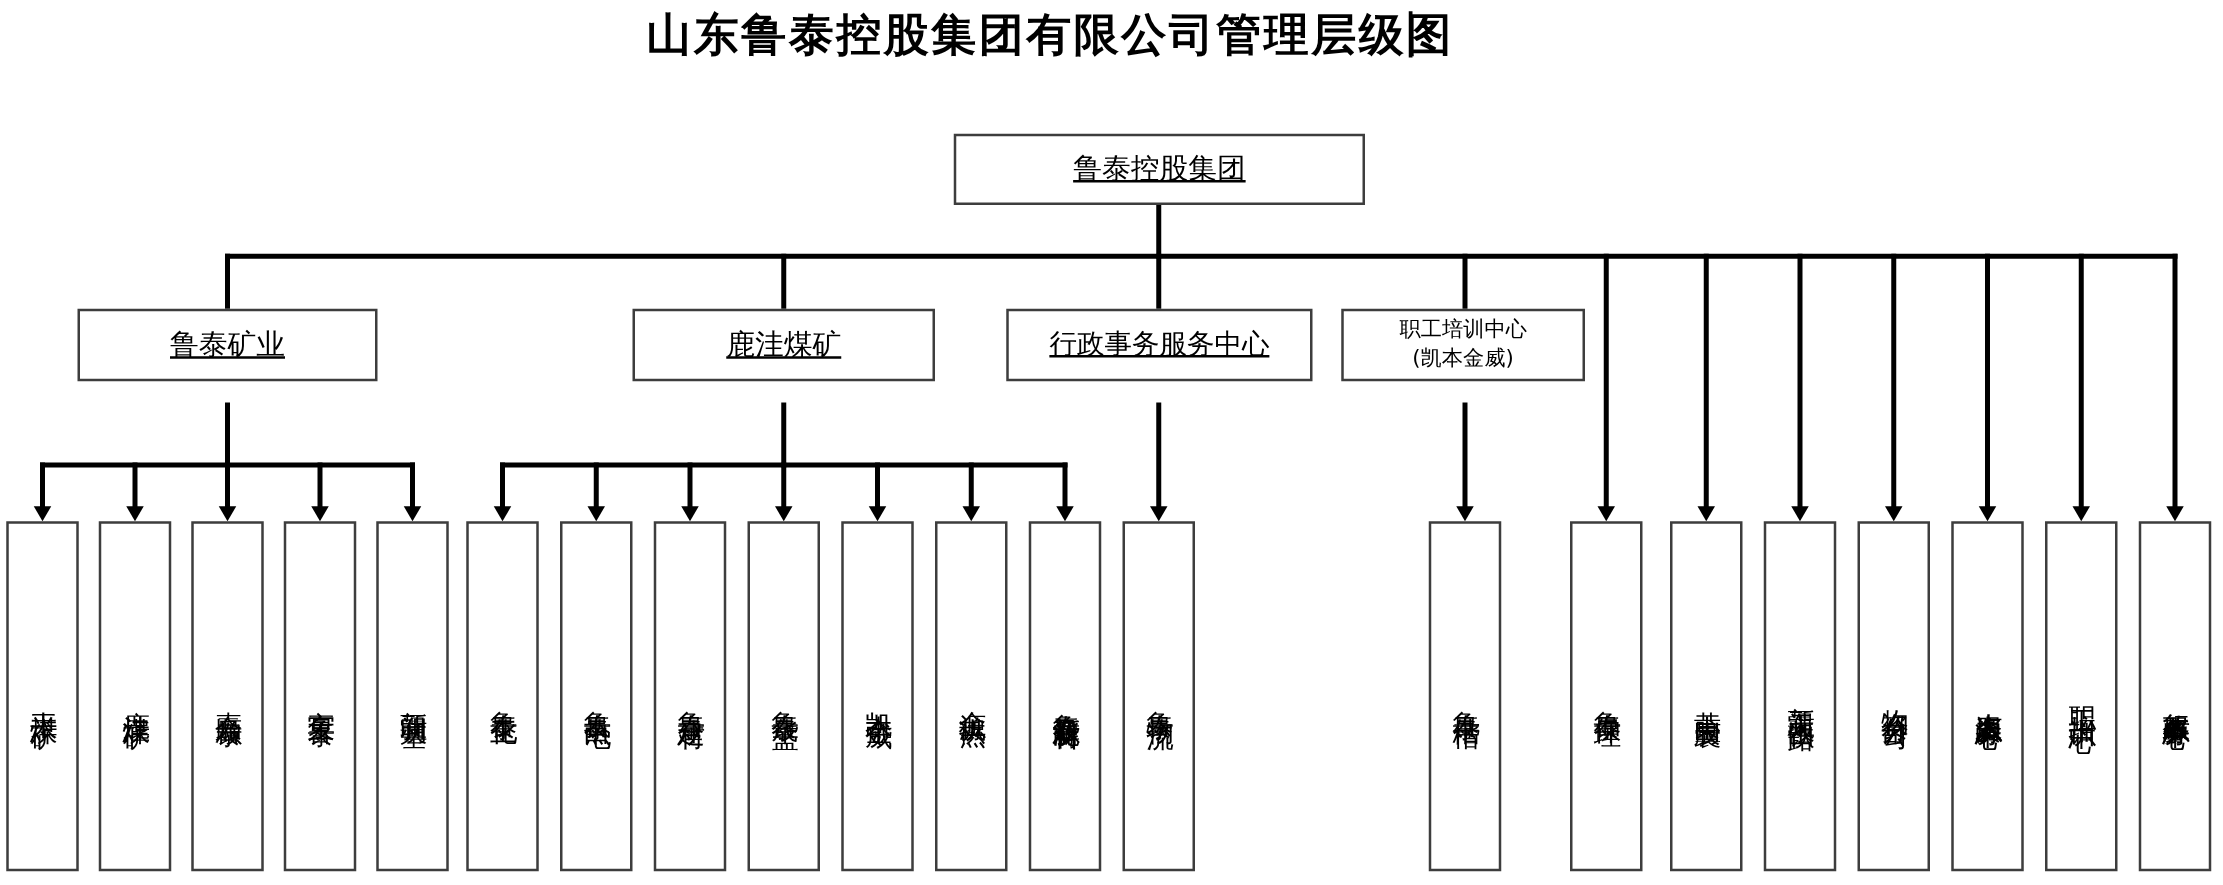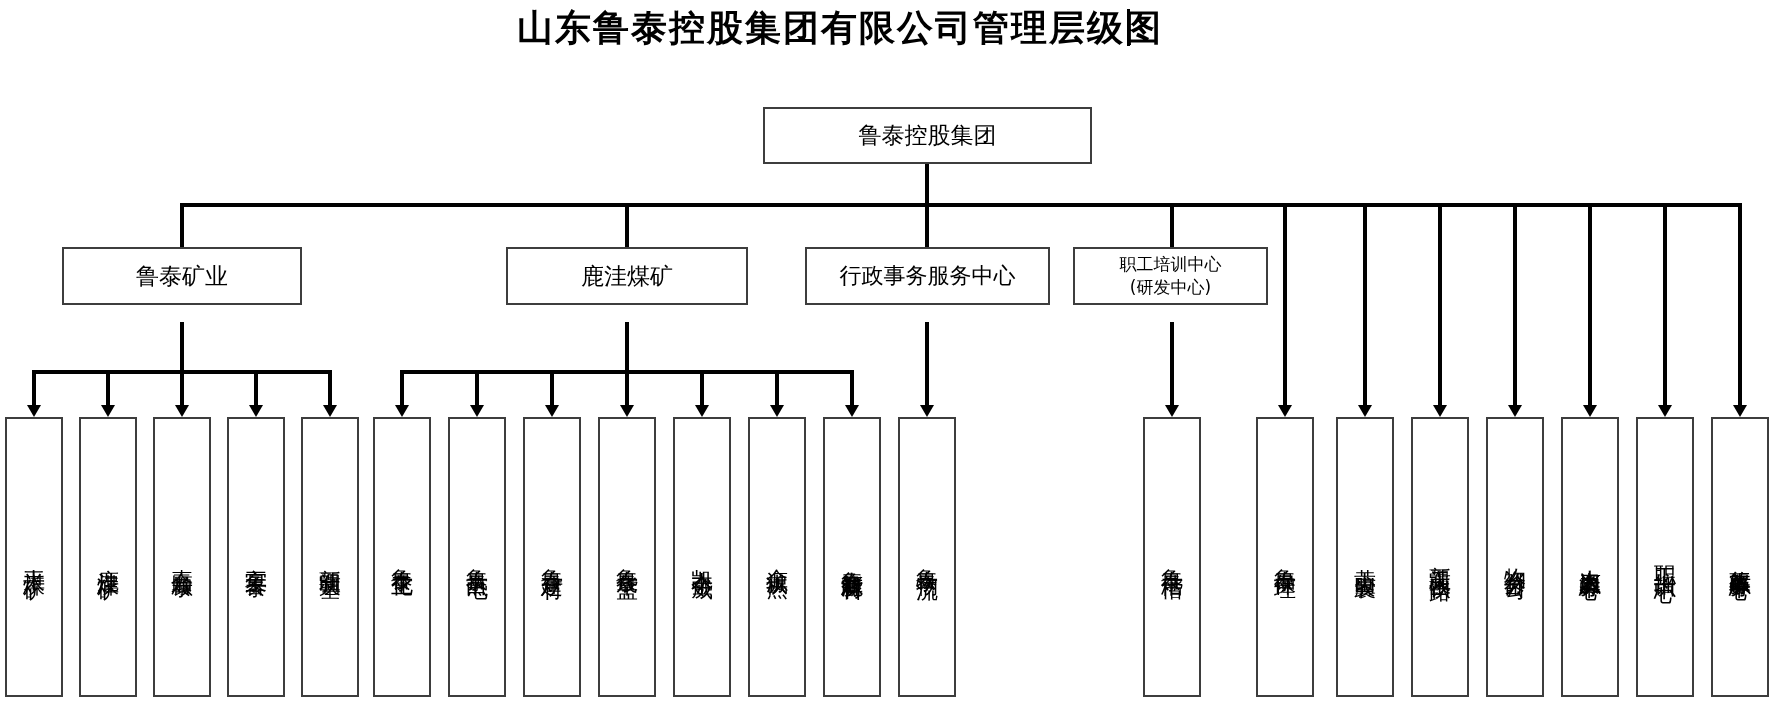--- a/index.html
+++ b/index.html
@@ -3,21 +3,21 @@
 <meta charset="utf-8">
 <style>
   html,body{margin:0;padding:0;background:#ffffff;}
   #canvas{position:relative;width:1778px;height:708px;background:#ffffff;overflow:hidden;
           font-family:"DejaVu Sans","Liberation Sans",sans-serif;}
   #title{position:absolute;left:517px;top:4px;font-family:"DejaVu Serif","Liberation Serif",serif;
          font-weight:bold;font-size:36px;letter-spacing:2px;color:#000000;white-space:nowrap;}
   #cursor{position:absolute;left:1127px;top:9px;width:3px;height:37px;background:#000;}
   .node{position:absolute;border:2px solid #3d3d3d;background:#fff;box-sizing:border-box;
         display:flex;align-items:center;justify-content:center;color:#000;text-align:center;}
-  .h-node{font-size:23px;line-height:1.15;}
+  .h-node{font-size:23px;line-height:1.15;text-decoration:underline;}
   .root{left:763px;top:107px;width:329px;height:57px;}
   .l2{top:247px;height:58px;}
   .l2.mining{left:62px;width:240px;}
   .l2.chem{left:506px;width:242px;}
   .l2.supply{left:805px;width:245px;font-size:22px;}
   .l2.research{left:1073px;width:195px;font-size:17px;flex-direction:column;line-height:1.35;}
   .v-node{top:417px;width:58px;height:280px;}
   .v-node span{writing-mode:vertical-rl;text-orientation:upright;font-size:22px;letter-spacing:3px;}
   svg{position:absolute;left:0;top:0;}
   .ln{stroke:#000;stroke-width:4;}
@@ -106,21 +106,21 @@
     <span>鲁泰矿业</span>
   </div>
   <div class="node h-node l2 chem">
     <span>鹿洼煤矿</span>
   </div>
   <div class="node h-node l2 supply">
     <span>行政事务服务中心</span>
   </div>
   <div class="node l2 research">
     <span>职工培训中心</span>
-    <span>(研发中心)</span>
+    <span>(凯本金威)</span>
   </div>
 
   <div class="node v-node" style="left:5px;">
       <span>太平煤矿</span>
     </div>
   <div class="node v-node" style="left:79px;">
       <span>鹿洼煤矿</span>
     </div>
   <div class="node v-node" style="left:153px;">
       <span>嘉合顺泰</span>

